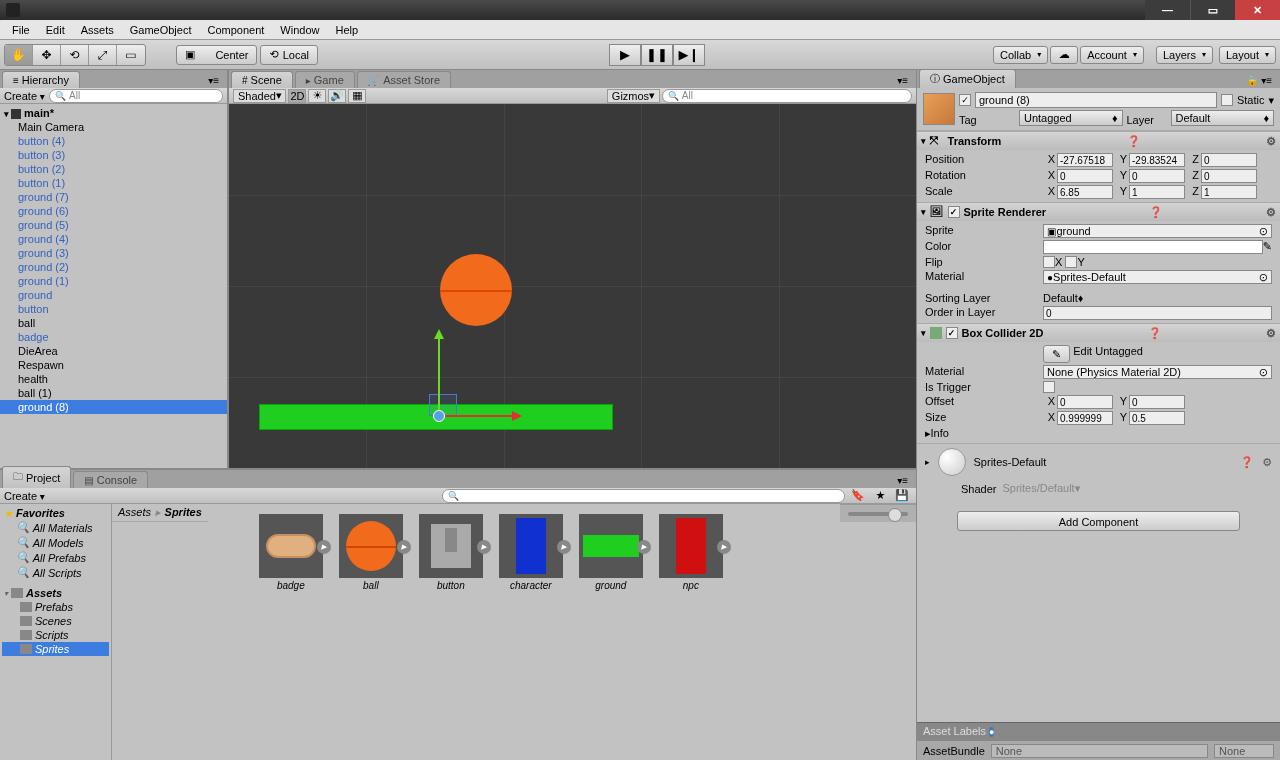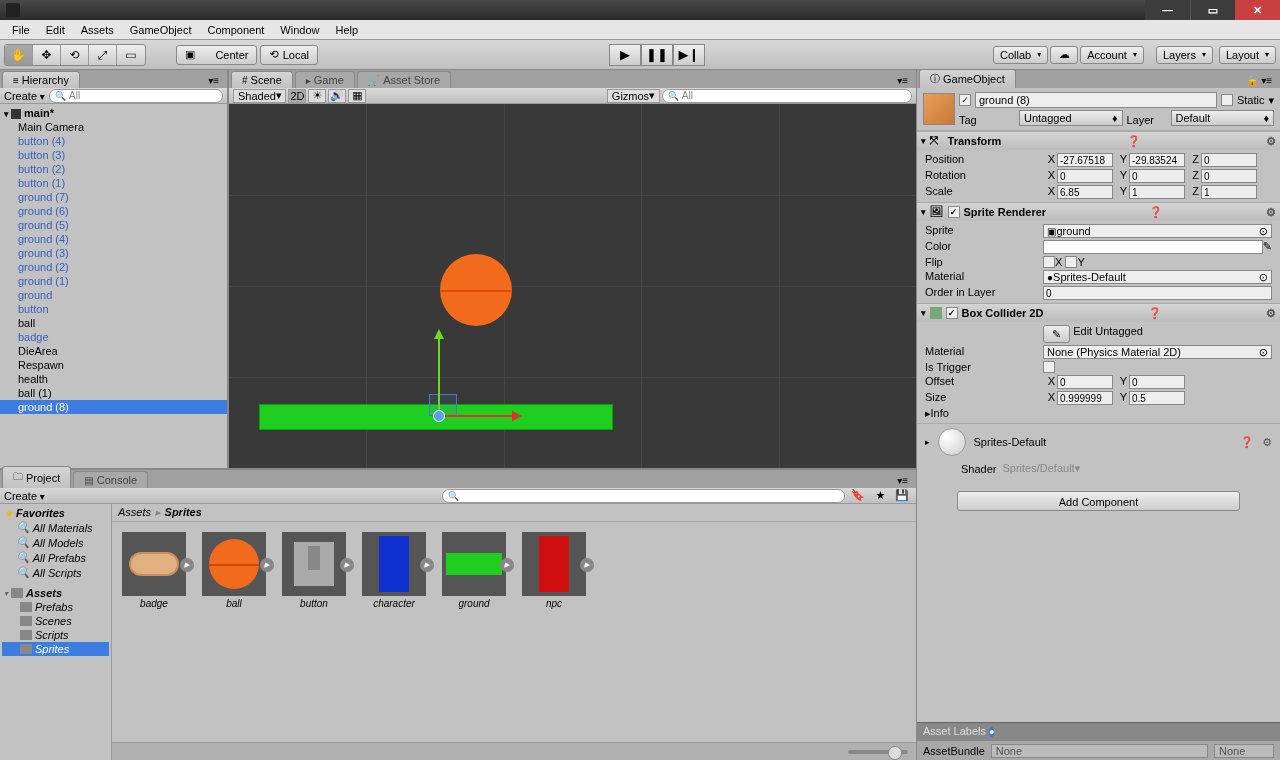--- a/index.html
+++ b/index.html
@@ -82,21 +82,21 @@
 .project-area { flex:1; display:flex; flex-direction:column; border-top:2px solid #888; }
 .project-body { flex:1; display:flex; background:#c2c2c2;font-style:italic; }
 .proj-tree { width:112px; border-right:1px solid #999; padding:2px; }
 .proj-tree-item { padding:1px 2px; display:flex; align-items:center; gap:3px; font-size:11px; }
 .proj-tree-item.fav { color:#000; }
 .proj-tree-item.fav::before { content:"★"; color:#f5b800; font-size:10px; }
 .proj-tree-item.folder::before { content:"▸"; font-size:8px; color:#666; }
 .proj-tree-item.folder.open::before { content:"▾"; }
 .proj-tree-item.selected { background:#3e7de0; color:#fff; }
 .proj-tree-item .ficon { width:12px; height:10px; background:#888; display:inline-block; }
-.proj-content { flex:1; display:flex; flex-direction:column; }
+.proj-content { flex:1; display:flex; flex-direction:row;gap:41px; }
 .breadcrumb { height:18px; padding:2px 6px; border-bottom:1px solid #aaa; font-size:11px; }
 .breadcrumb span.sep { margin:0 4px; color:#888; }
 .asset-grid { flex:1; display:flex; padding:10px; gap:16px; align-items:flex-start; }
 .asset { width:64px; text-align:center; }
 .asset-thumb { width:64px; height:64px; background:#555; display:flex; align-items:center; justify-content:center; position:relative; }
 .asset-label { font-size:10px; margin-top:2px; }
 .asset-play { position:absolute; right:-8px; top:26px; width:14px; height:14px; border-radius:50%; background:#888; display:flex; align-items:center; justify-content:center; font-size:7px; color:#fff; }
 .proj-footer { height:18px; background:#b0b0b0; border-top:1px solid #999; display:flex; align-items:center; justify-content:flex-end; padding:0 8px; }
 .slider { width:60px; height:4px; background:#888; position:relative; border-radius:2px; }
 .slider::after { content:""; position:absolute; right:6px; top:-4px; width:12px; height:12px; border-radius:50%; background:#ddd; border:1px solid #888; }
@@ -374,20 +374,24 @@
           <div class="prop-row">
               <div class="plabel">Color</div>
               <div class="colorfield"></div>
               <span>✎</span>
             </div>
           <div class="prop-row"><div class="plabel">Flip</div><span class="checkbox"></span><span>X</span>&nbsp;<span class="checkbox"></span><span>Y</span></div>
           <div class="prop-row">
               <div class="plabel">Material</div>
               <div class="field">● <span>Sprites-Default</span><span style="margin-left:auto">⊙</span></div>
             </div>
+          <div class="prop-row" style="margin-top:6px">
+              <div class="plabel">Sorting Layer</div>
+              <div class="dd2"><span>Default</span><span>♦</span></div>
+            </div>
           <div class="prop-row">
               <div class="plabel">Order in Layer</div>
               <input style="flex: 1 1 0%;" value="0">
             </div>
         </div>
       </div>
 
       <div class="component">
         <div class="comp-header">
           <span class="comp-icon" style="background:#7a7;width:12px;height:12px"></span>

